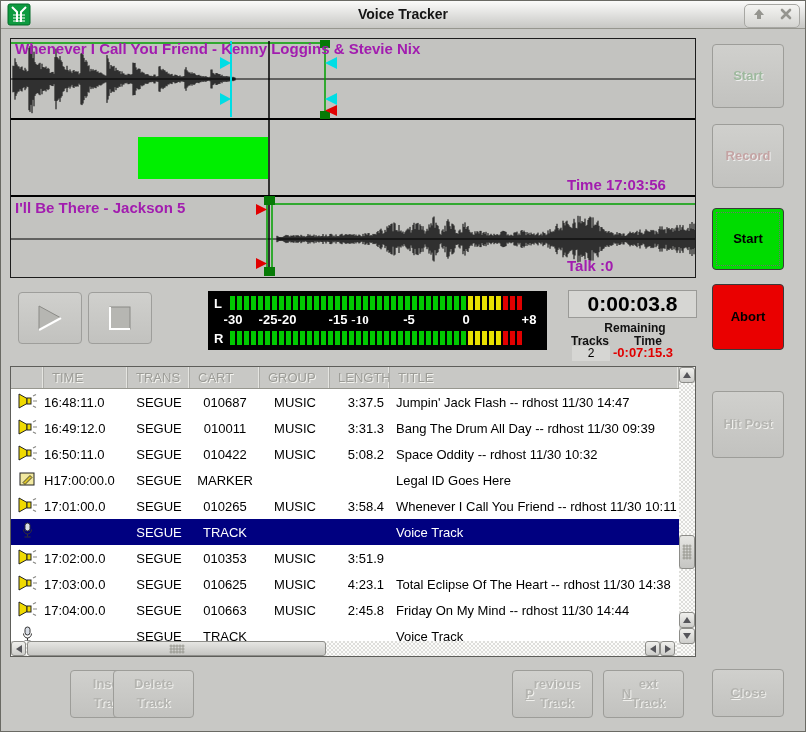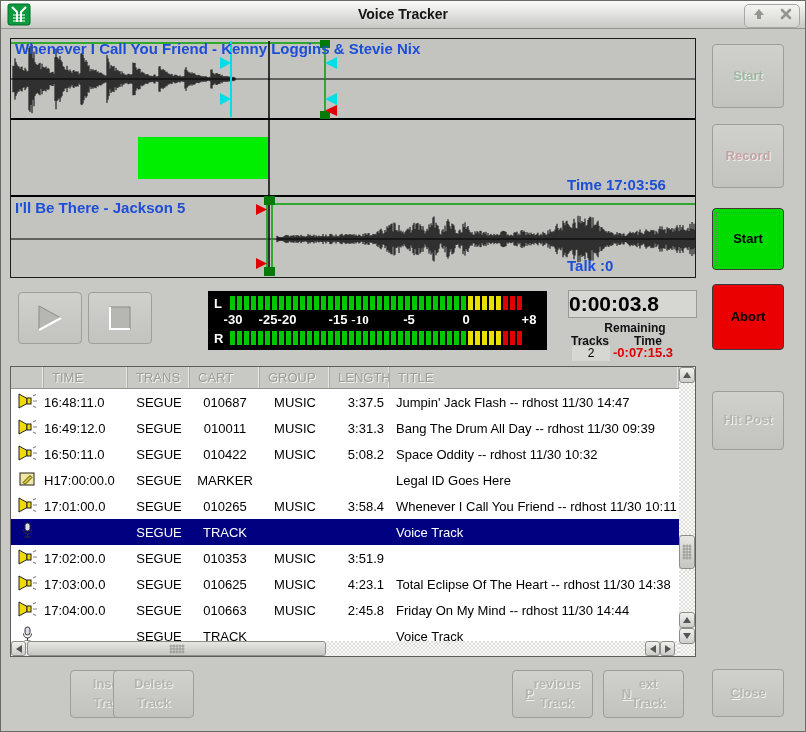--- a/index.html
+++ b/index.html
@@ -12,37 +12,37 @@
   .app-icon{position:absolute;left:6px;top:2px;width:26px;height:24px;}
   .wtitle-text{position:absolute;left:0;right:0;top:0;line-height:27px;text-align:center;
     font-weight:bold;font-size:14px;color:#141414;}
   .winbtns{position:absolute;right:5px;top:3px;width:54px;height:22px;
     background:linear-gradient(#f4f4f2,#d4d4d1);border:1px solid #a7a7a3;border-radius:5px;
     display:flex;align-items:center;justify-content:space-around;}
   
   .wave-panel{position:absolute;left:10px;top:38px;width:686px;height:240px;
     background:#c3c3c0;border:1px solid #1c1c1c;box-sizing:border-box;}
   .wave-svg{position:absolute;left:0;top:0;}
-  .redlabel{position:absolute;color:#1d4ed8;font-weight:bold;font-size:15px;white-space:nowrap;}
+  .redlabel{position:absolute;color:#a21caf;font-weight:bold;font-size:15px;white-space:nowrap;}
   .t1{left:4px;top:1px;}
   .t2{left:4px;top:160px;}
   .lbl-time{left:556px;top:137px;}
   .lbl-talk{left:556px;top:218px;}
   
   .tbtn{position:absolute;top:292px;width:62px;height:50px;border:1px solid #9e9e9b;border-radius:4px;
     background:linear-gradient(#d0d0cd,#c2c2bf);display:flex;align-items:center;justify-content:center;}
   .tbtn.play{left:18px;}  .tbtn.stop{left:88px;}
   .meter{position:absolute;left:208px;top:291px;width:339px;height:59px;background:#000;}
   .mlabel{position:absolute;left:6px;width:15px;color:#fff;font-weight:bold;font-size:13px;}
   .mrow{position:absolute;left:22px;width:294px;height:14px;display:flex;gap:2px;}
   .mseg{width:5px;height:14px;}
   .mscale{position:absolute;top:21px;left:0;width:100%;height:16px;}
   .mscale span{position:absolute;transform:translateX(-50%);color:#fff;font-weight:bold;font-size:13px;}
   .elapsed{position:absolute;left:568px;top:290px;width:129px;height:28px;background:#d6d6d3;
-    border:1px solid #9a9a97;box-sizing:border-box;line-height:26px;
+    border:1px solid #9a9a97;box-sizing:border-box;text-align:center;line-height:26px;
     font-size:21px;font-weight:bold;color:#000;}
   .rem-label{position:absolute;left:575px;top:321px;width:120px;text-align:center;
     font-size:12px;font-weight:bold;color:#111;}
   .rem-tracks-label{position:absolute;left:566px;top:334px;width:48px;text-align:center;
     font-size:12px;font-weight:bold;color:#111;}
   .rem-time-label{position:absolute;left:624px;top:334px;width:48px;text-align:center;
     font-size:12px;font-weight:bold;color:#111;}
   .rem-tracks-value{position:absolute;left:572px;top:346px;width:38px;height:15px;background:#d6d6d3;
     text-align:center;font-size:12px;line-height:15px;color:#000;}
   .rem-time-value{position:absolute;left:613px;top:345px;width:84px;height:16px;overflow:hidden;
@@ -91,21 +91,21 @@
   .side{left:712px;width:72px;}
   .dis{color:#b4b4b0;text-shadow:1px 1px 0 #f1f1ee;}
   .dis-green{color:#9db99d;text-shadow:1px 1px 0 #eee;}
   .dis-red{color:#c4a3a3;text-shadow:1px 1px 0 #eee;}
   .go{background:#00dc00;color:#000;border:1px solid #3a3a3a;outline:1px dotted #707070;outline-offset:-5px;}
   .halt{background:#ea0000;color:#000;border:1px solid #3a3a3a;}
   #btn-start-top{top:44px;height:64px;}
   #btn-record{top:124px;height:64px;}
   #btn-start-main{top:208px;height:62px;}
   #btn-abort{top:284px;height:66px;}
-  #btn-hitpost{top:391px;height:59px;}
+  #btn-hitpost{top:391px;height:67px;}
   #btn-doover{top:569px;height:66px;}
   #btn-close{top:669px;height:48px;}
   .bottom{top:670px;height:48px;width:81px;}
   #btn-insert{left:22px;margin-left:48px;} #btn-delete{left:113px;} #btn-prev{left:512px;} #btn-next{left:603px;}
 </style>
 </head>
 <body>
 
 <div class="window">
 

